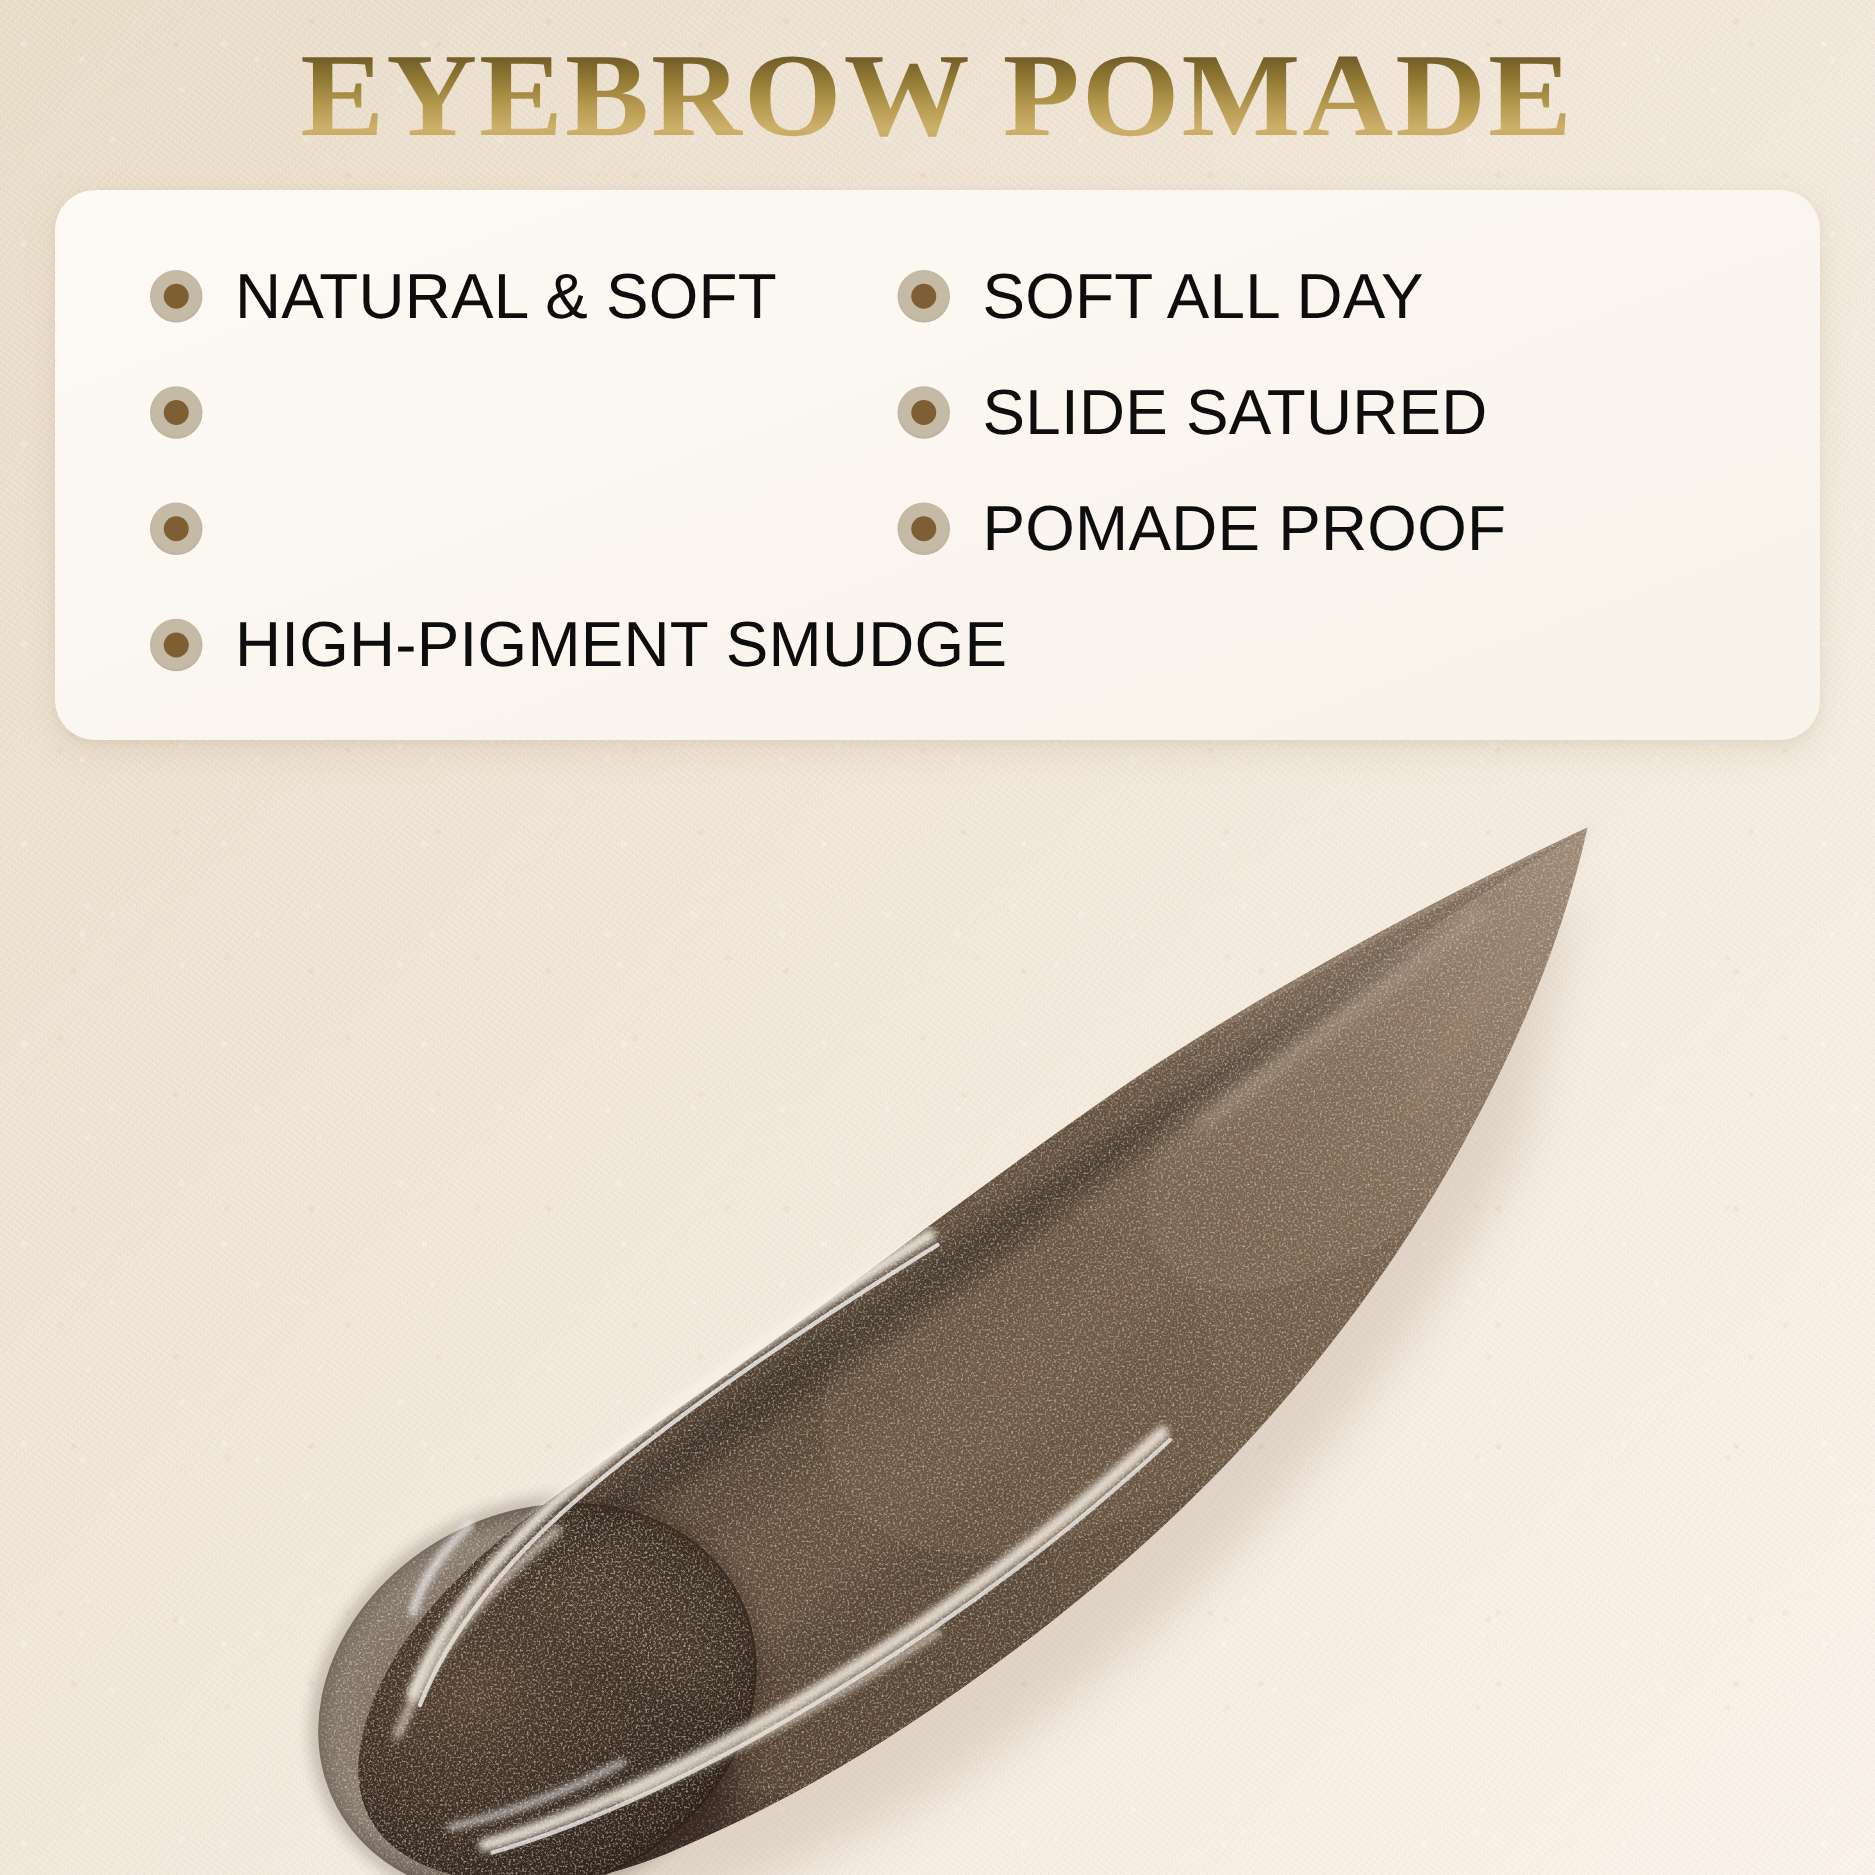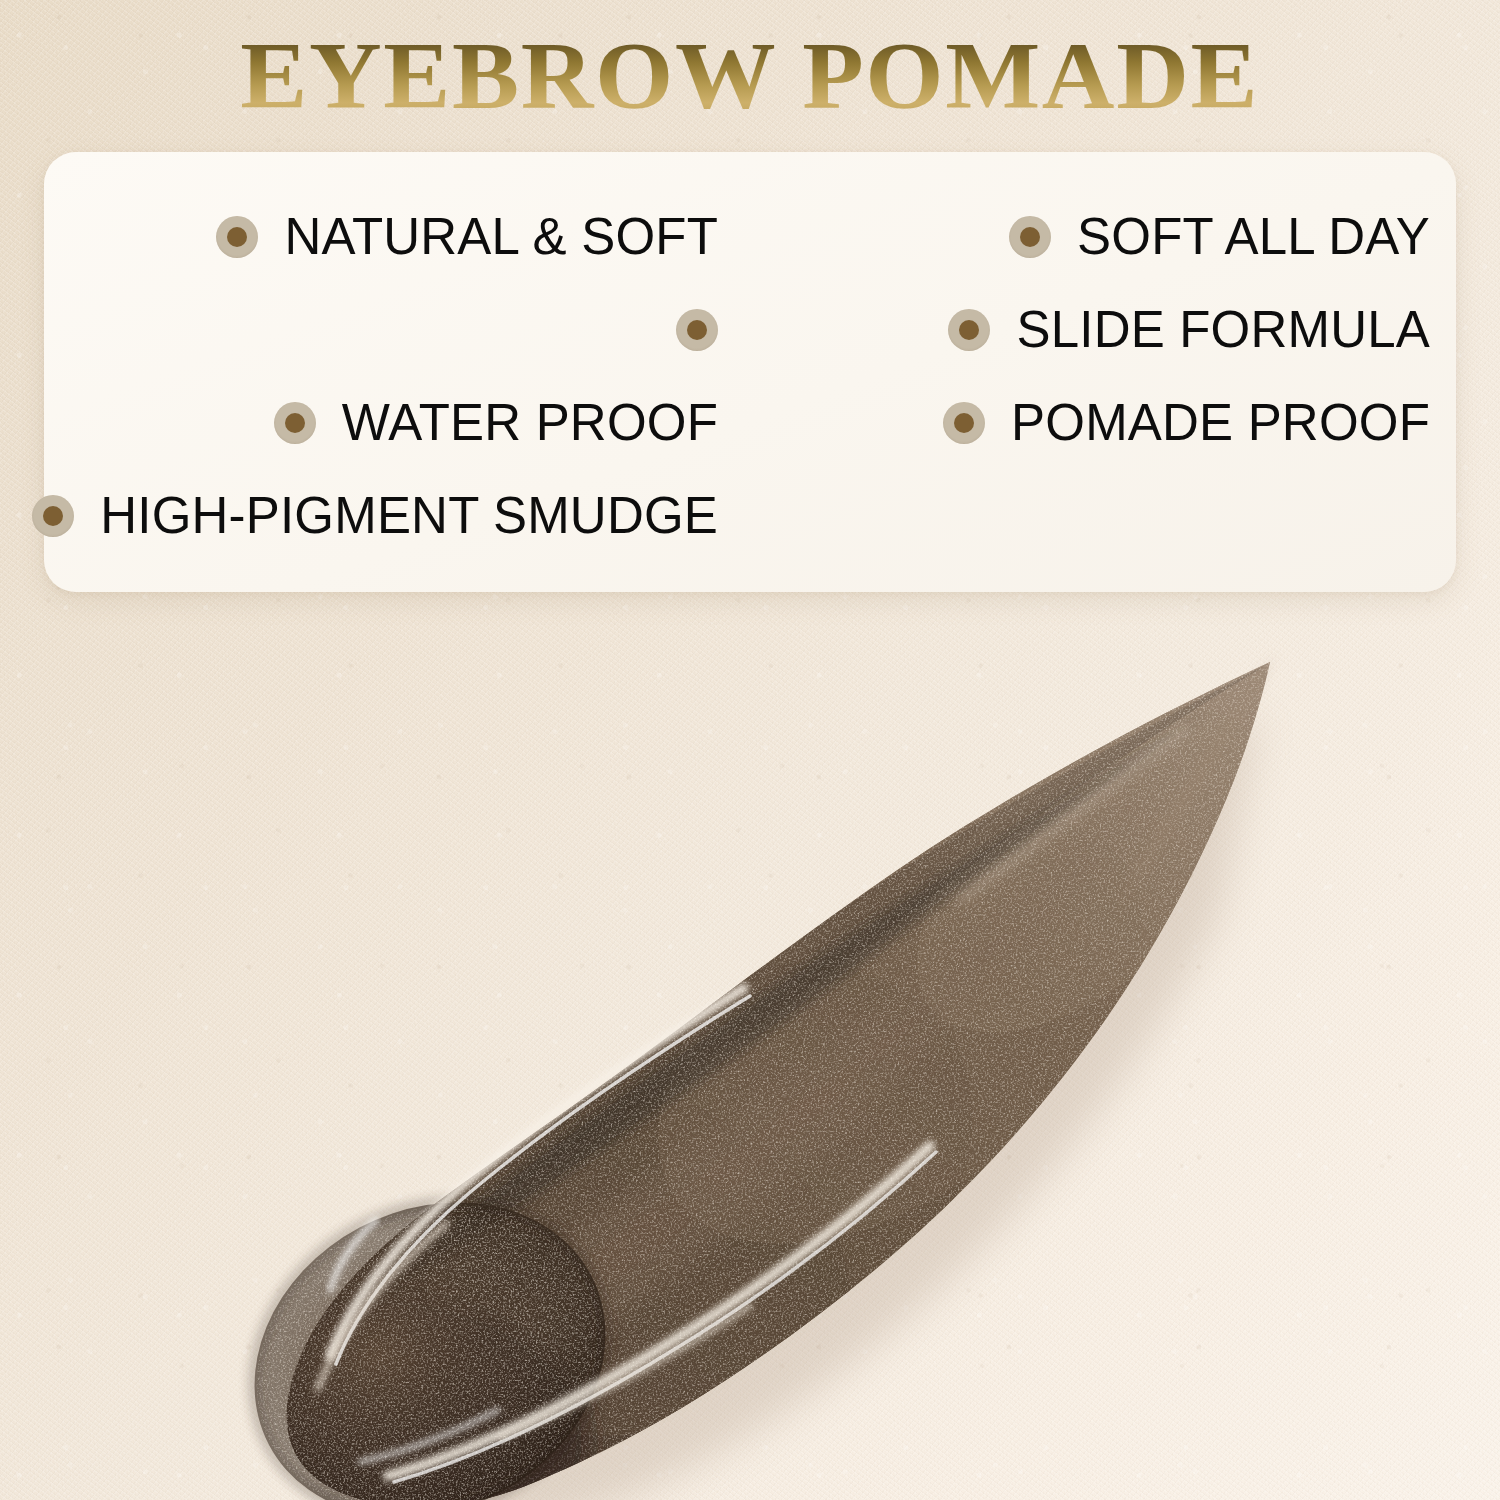--- a/index.html
+++ b/index.html
@@ -120,21 +120,20 @@
     box-sizing: border-box;
     display: grid;
     grid-template-columns: 598px 1fr;
     grid-template-rows: repeat(4, 1fr);
     align-items: center;
   }
   .feature-item {
     display: flex;
     align-items: center;
     gap: 26px;
-    justify-content: flex-end;
   }
   .bullet {
     flex: 0 0 auto;
     width: 42px;
     height: 42px;
     border-radius: 50%;
     background: #c5baa6;
     display: flex;
     align-items: center;
     justify-content: center;
@@ -196,28 +195,27 @@
 
       <div class="feature-item">
         <span class="bullet">
             <span class="dot"></span>
           </span>
       </div>
       <div class="feature-item">
         <span class="bullet">
             <span class="dot"></span>
           </span>
-        <span class="feature-label">SLIDE FORMULA</span>
-      </div>
-
-      <div class="feature-item">
-        <span class="bullet">
-            <span class="dot"></span>
-          </span>
-        <span class="feature-label">WATER PROOF</span>
+        <span class="feature-label">SLIDE SATURED</span>
+      </div>
+
+      <div class="feature-item">
+        <span class="bullet">
+            <span class="dot"></span>
+          </span>
       </div>
       <div class="feature-item">
         <span class="bullet">
             <span class="dot"></span>
           </span>
         <span class="feature-label">POMADE PROOF</span>
       </div>
 
       <div class="feature-item">
         <span class="bullet">

